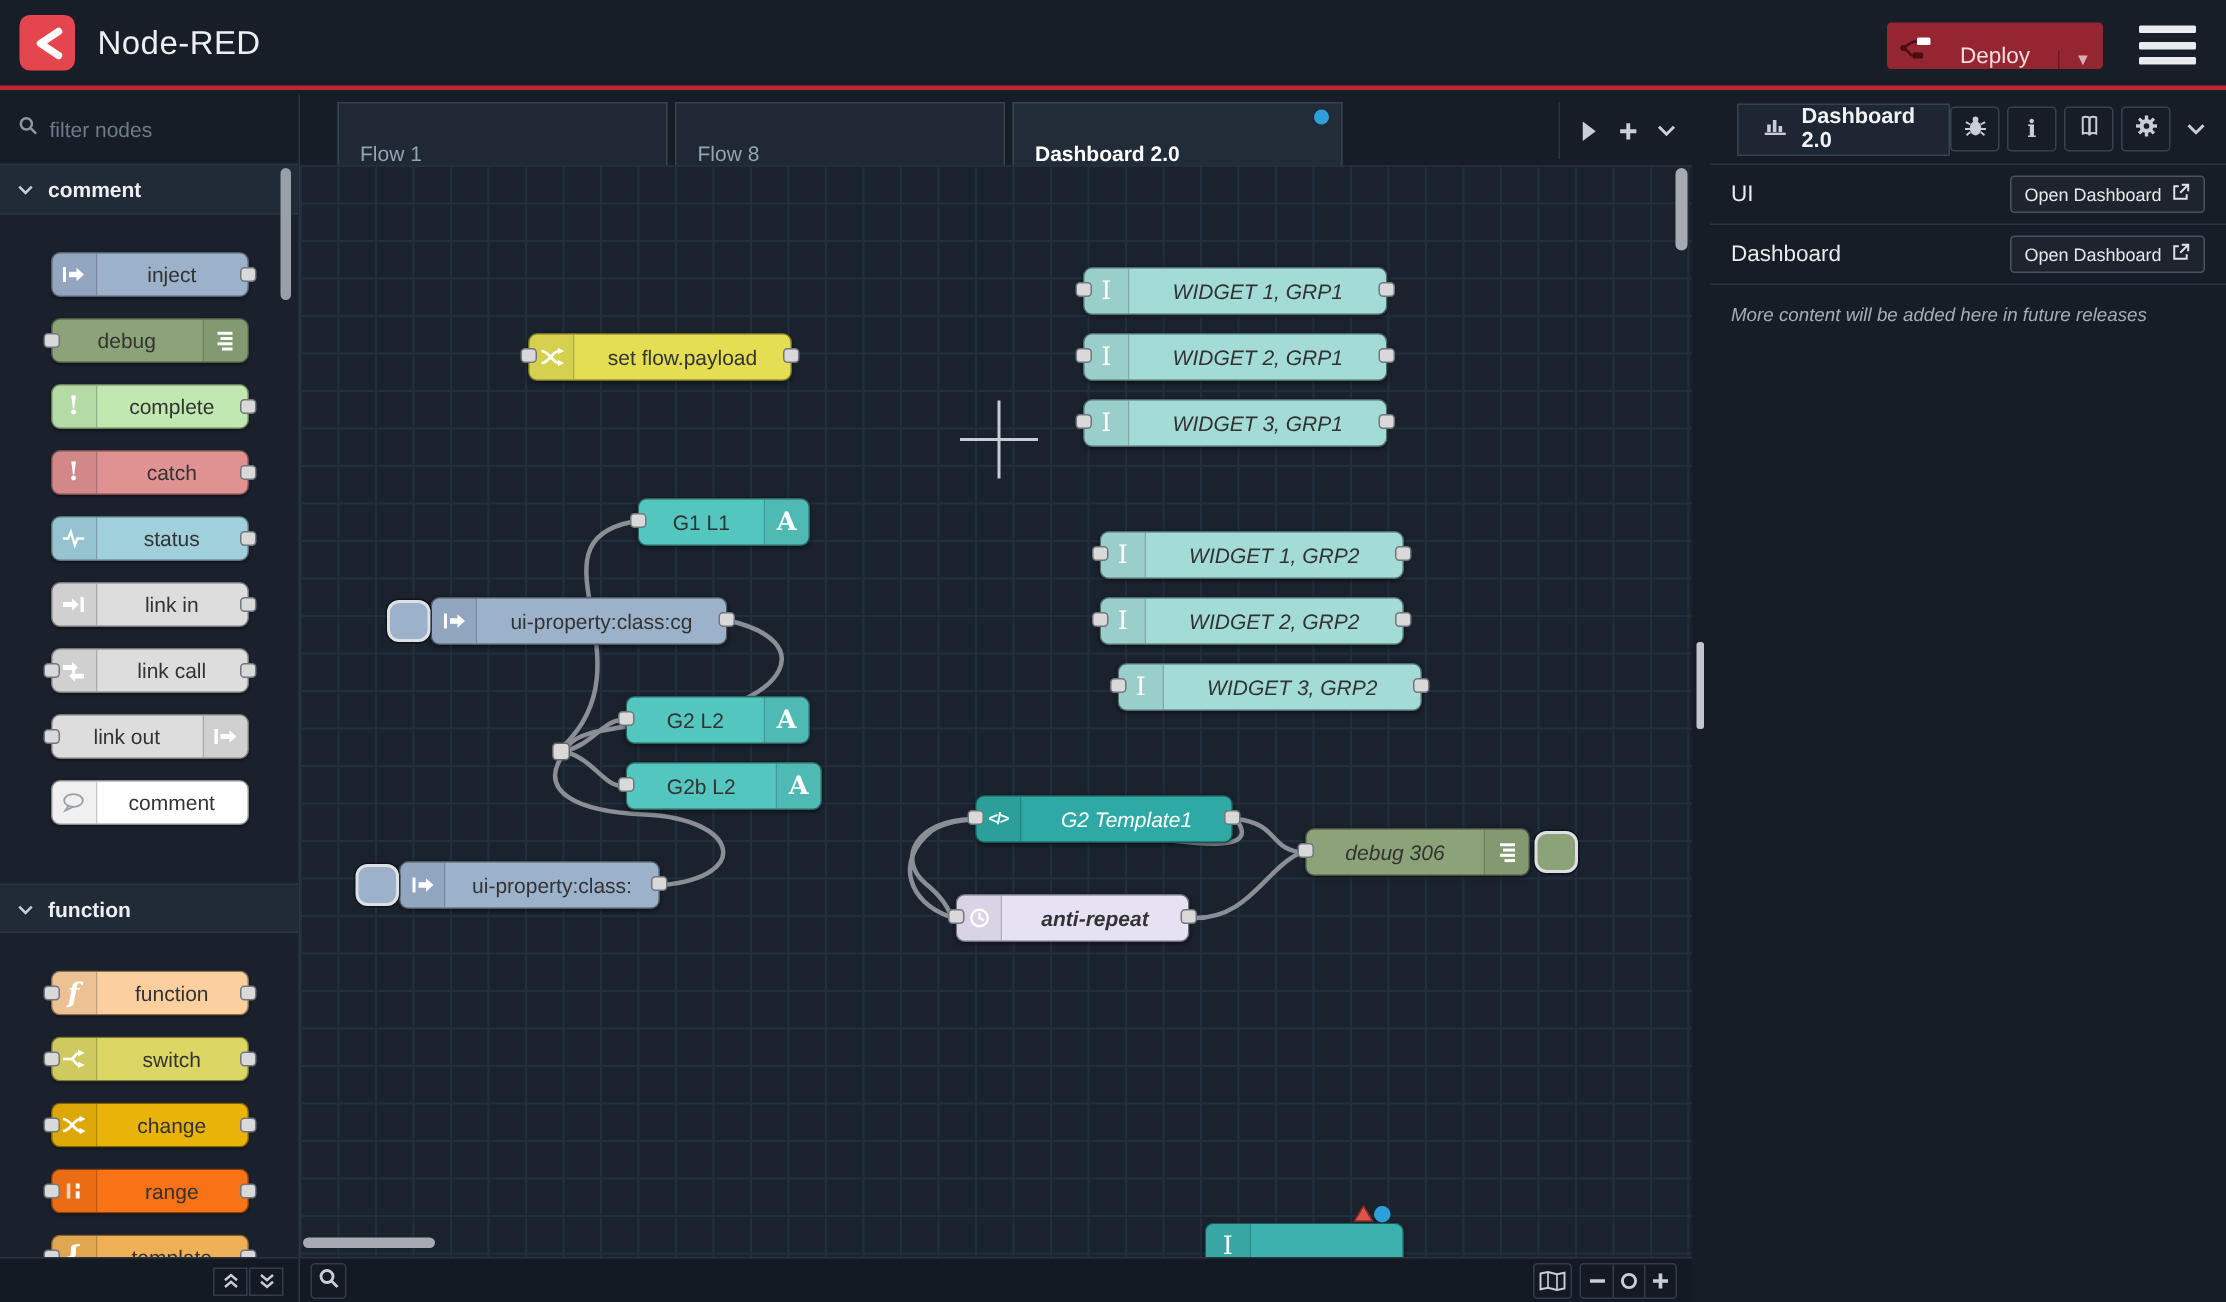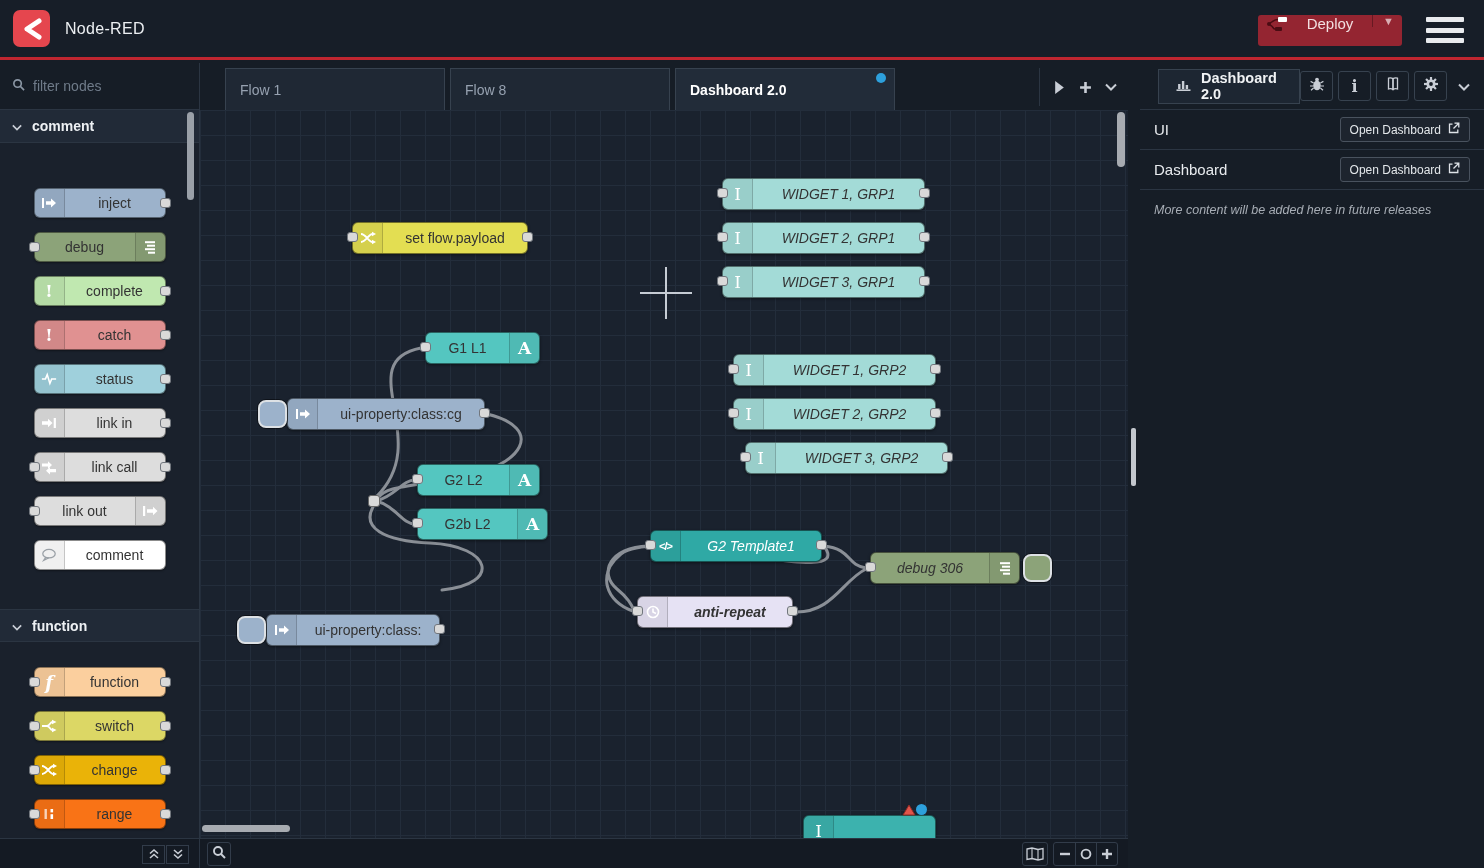--- a/index.html
+++ b/index.html
@@ -1,33 +1,33 @@
 <!DOCTYPE html>
 <html><head>
 <meta charset="utf-8">
 <style>
 *{box-sizing:border-box;margin:0;padding:0}
 body{background:#0d1117}
 .app{position:relative;width:1484px;height:868px;background:#161d26;font-family:"Liberation Sans",sans-serif;overflow:hidden}
 
 .header{position:absolute;top:0;left:0;right:0;height:60px;background:#171e28;border-bottom:3px solid #c02630;display:flex;align-items:center}
 .logo{width:37px;height:37px;margin-left:13px;border-radius:7px;background:#e5464e;display:flex;align-items:center;justify-content:center}
-.app-title{margin-left:15px;font-size:16px;color:#eceff2;letter-spacing:.3px}
-.deploy-btn{position:absolute;right:82px;top:15px;width:144px;height:31px;background:#942531;border-radius:3px;display:flex;align-items:flex-start;padding:0 8px;cursor:pointer}
+.app-title{margin-left:15px;font-size:22px;color:#eceff2;letter-spacing:.3px}
+.deploy-btn{position:absolute;right:82px;top:15px;width:144px;height:31px;background:#942531;border-radius:3px;display:flex;align-items:flex-end;padding:0 8px;cursor:pointer}
 .deploy-label{flex:1;text-align:center;color:#f2dfe1;font-size:15px}
 .deploy-caret{width:22px;border-left:1px solid rgba(0,0,0,.3);color:#d9aeb3;font-size:11px;text-align:right;padding-left:8px}
 .hamburger{position:absolute;right:20px;top:15px;width:38px;height:30px;display:flex;flex-direction:column;justify-content:space-between;padding:2px 0;cursor:pointer}
 .hamburger i{display:block;height:5px;background:#e9ebee;border-radius:1px}
 
 .row2{position:absolute;top:63px;left:0;height:47px}
 .palette-search{left:0;width:200px;border-right:1px solid #2b3542;border-bottom:1px solid #2b3542;display:flex;align-items:center;padding:0 12px;background:#161d26}
 .palette-search input{background:transparent;border:none;outline:none;color:#8b97a5;font-size:14px;margin-left:8px;width:150px;font-family:"Liberation Sans",sans-serif}
 .palette-search input::placeholder{color:#6f7b89}
 .tabbar{left:200px;width:928px;background:#161d26;display:flex;align-items:flex-end;padding-left:25px}
-.tab{position:relative;width:220px;height:42px;background:#1f2834;border:1px solid #37424f;border-bottom:none;margin-right:5px;display:flex;align-items:center;padding:0 14px;font-size:14px;color:#97a2b1;cursor:pointer}
+.tab{position:relative;width:220px;height:42px;background:#1f2834;border:1px solid #37424f;border-bottom:none;margin-right:5px;display:flex;align-items:flex-end;padding:0 14px;font-size:14px;color:#97a2b1;cursor:pointer}
 .tab.active{color:#fff;font-weight:bold;background:#222c39}
 .tab .dot{position:absolute;top:4px;right:8px;width:10px;height:10px;border-radius:50%}
 .tab-controls{position:absolute;right:4px;top:5px;height:38px;display:flex;align-items:center;border-left:1px solid #2b3542;padding-left:6px}
 .tab-controls .tbtn{width:26px;height:26px;display:flex;align-items:center;justify-content:center;cursor:pointer}
 
 .palette{position:absolute;left:0;top:110px;width:200px;height:728px;background:#1a212c;border-right:1px solid #2b3542;overflow:hidden}
 .pal-cat-header{height:33px;background:#212a37;border-top:1px solid #2b3542;border-bottom:1px solid #2b3542;display:flex;align-items:center;padding:0 12px;cursor:pointer}
 .pal-cat-header:first-child{border-top:none}
 .pal-cat-label{color:#edf0f3;font-weight:bold;font-size:14px;margin-left:10px}
 .pal-cat-body{padding:25px 0}
@@ -158,21 +158,21 @@
 
   <div class="palette">
     <div id="palette-root">
         <div class="pal-cat-header">
           <span class="icon"><svg width="10" height="7" viewBox="0 0 12 8">
               <path d="M1 1.5 L6 6.5 L11 1.5" fill="none" stroke="#c9ced6" stroke-width="2"></path>
             </svg></span>
           <span class="pal-cat-label">comment</span>
         </div>
         <div class="pal-cat-body">
-          <div class="pal-node" style="background: rgb(156, 178, 203); margin-top: 20px;">
+          <div class="pal-node" style="background: rgb(156, 178, 203);">
             <span class="icon-shelf left">
               <span class="icon">
                 <svg viewBox="0 0 16 16">
                   <rect x="1" y="3" width="2" height="10" fill="#fff"></rect>
                   <path d="M5 6.2 h5 V3.5 L15 8 L10 12.5 V9.8 H5 z" fill="#fff"></path>
                 </svg>
               </span>
             </span>
             <span class="node-label">inject</span>
             <span class="port out"></span>
@@ -466,21 +466,21 @@
       <div class="cnode" style="left: 545px; top: 332px; width: 203px; background: rgb(163, 219, 215);">
         <span class="icon-shelf left">
           <span class="icon">
             <span style="font-family:'DejaVu Serif',serif;font-size:17px;color:#fff">I</span>
           </span>
         </span>
         <span class="node-label italic">WIDGET 3, GRP2</span>
         <span class="port in"></span>
         <span class="port out"></span>
       </div>
-      <div class="cnode" style="left: 66px; top: 464px; width: 174px; background: rgb(156, 178, 203); margin-top: 40px;">
+      <div class="cnode" style="left: 66px; top: 464px; width: 174px; background: rgb(156, 178, 203);">
         <span class="icon-shelf left">
           <span class="icon">
             <svg viewBox="0 0 16 16">
               <rect x="1" y="3" width="2" height="10" fill="#fff"></rect>
               <path d="M5 6.2 h5 V3.5 L15 8 L10 12.5 V9.8 H5 z" fill="#fff"></path>
             </svg>
           </span>
         </span>
         <span class="node-label">ui-property:class:</span>
         <span class="port out"></span>

